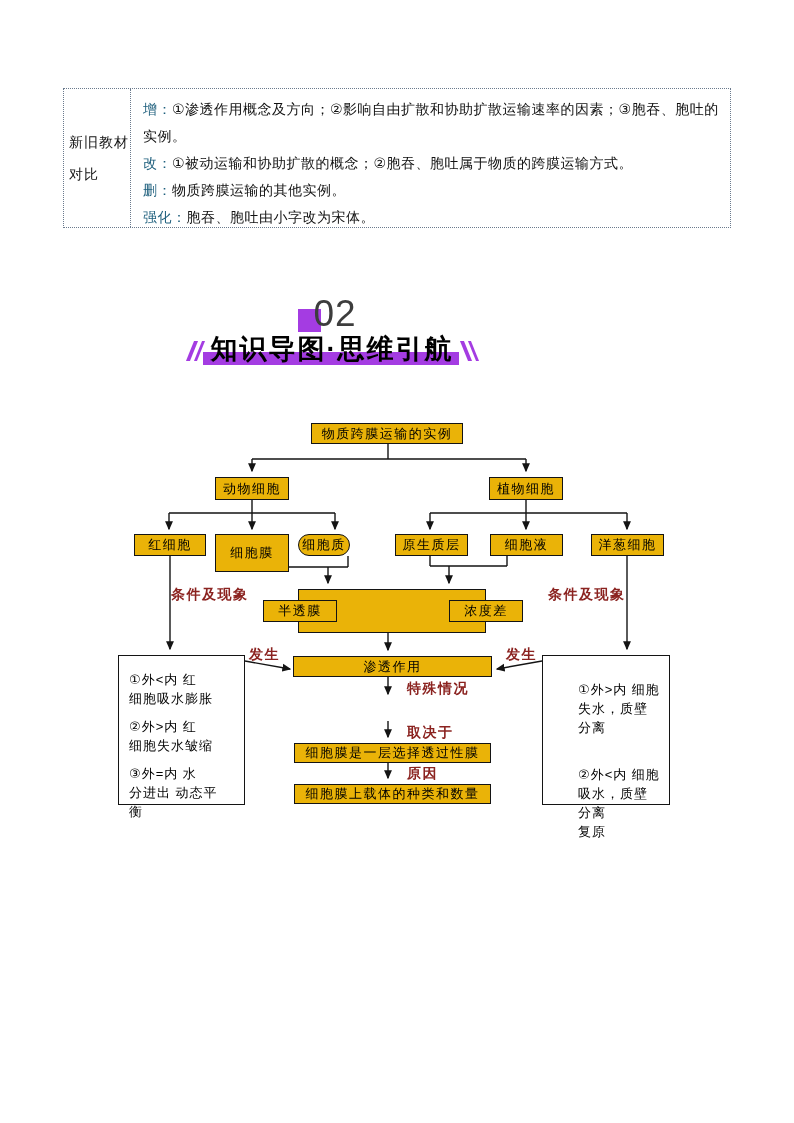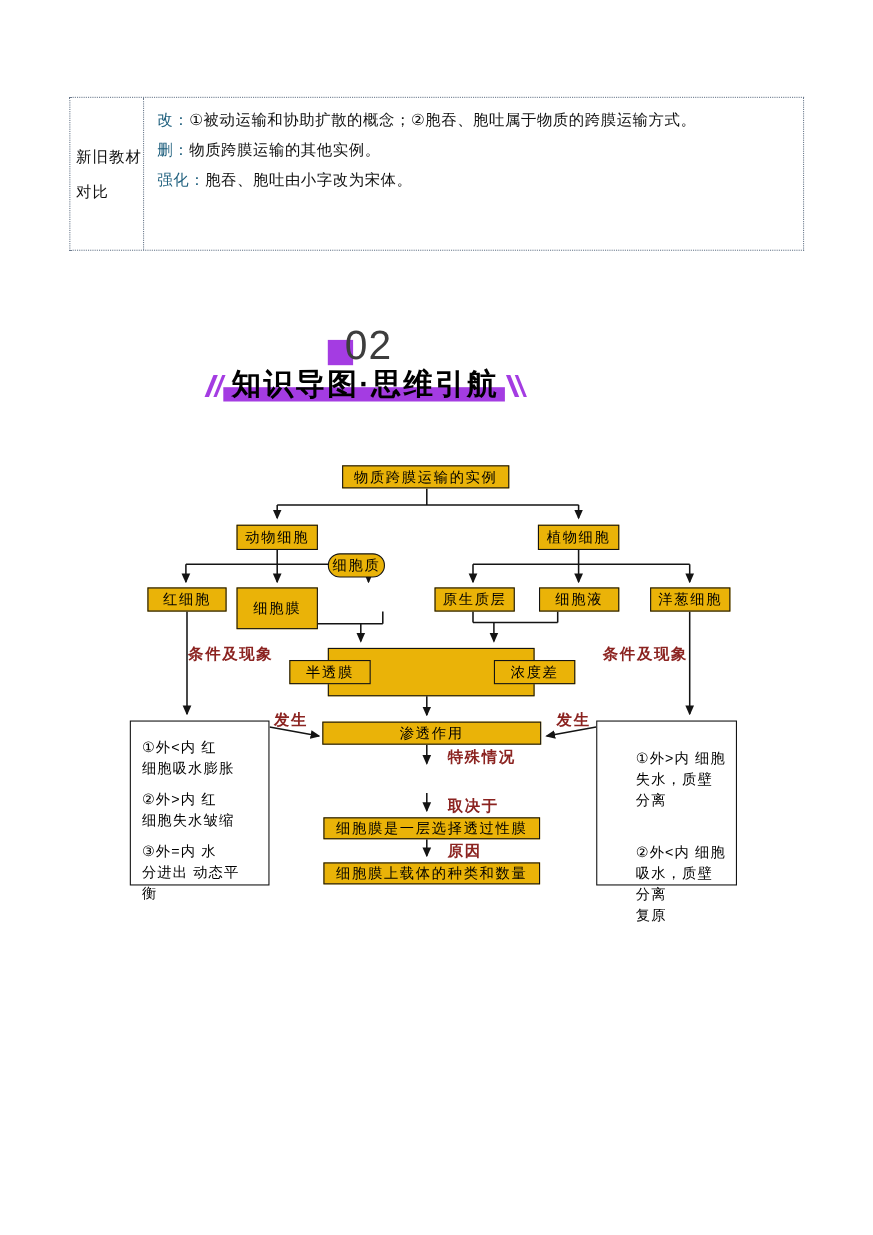--- a/index.html
+++ b/index.html
@@ -92,20 +92,21 @@
 </head>
 <body>
 
 <div class="page">
 
   <div class="cmp-table">
     <div class="cmp-left">
       <div class="hdr">新旧教材对比</div>
     </div>
     <div class="cmp-right">
+      <p><span class="tl">增：</span><span>①渗透作用概念及方向；②影响自由扩散和协助扩散运输速率的因素；③胞吞、胞吐的实例。</span></p>
       <p><span class="tl">改：</span><span>①被动运输和协助扩散的概念；②胞吞、胞吐属于物质的跨膜运输方式。</span></p>
       <p><span class="tl">删：</span><span>物质跨膜运输的其他实例。</span></p>
       <p><span class="tl">强化：</span><span>胞吞、胞吐由小字改为宋体。</span></p>
     </div>
   </div>
 
   <div class="sec">
     <div class="sec-num-wrap">
       <span class="sec-square"></span>
       <span class="sec-num">02</span>
@@ -160,21 +161,21 @@
         <path d="M245,661 L290,669" marker-end="url(#arw)"></path>
         <path d="M542,661 L497,669" marker-end="url(#arw)"></path>
       </g>
     </svg>
 
     <div class="node" style="left:311px;top:423px;width:152px;height:21px;">物质跨膜运输的实例</div>
     <div class="node" style="left:215px;top:477px;width:74px;height:23px;">动物细胞</div>
     <div class="node" style="left:489px;top:477px;width:74px;height:23px;">植物细胞</div>
     <div class="node" style="left:134px;top:534px;width:72px;height:22px;">红细胞</div>
     <div class="node" style="left:215px;top:534px;width:74px;height:38px;">细胞膜</div>
-    <div class="node" style="left:298px;top:503px;width:52px;height:22px;border-radius:11px;">细胞质</div>
+    <div class="node" style="left:298px;top:534px;width:52px;height:22px;border-radius:11px;">细胞质</div>
     <div class="node" style="left:395px;top:534px;width:73px;height:22px;">原生质层</div>
     <div class="node" style="left:490px;top:534px;width:73px;height:22px;">细胞液</div>
     <div class="node" style="left:591px;top:534px;width:73px;height:22px;">洋葱细胞</div>
 
     <div class="node groupbox" style="left:298px;top:589px;width:188px;height:44px;"></div>
     <div class="node" style="left:263px;top:600px;width:74px;height:22px;">半透膜</div>
     <div class="node" style="left:449px;top:600px;width:74px;height:22px;">浓度差</div>
 
     <div class="node" style="left:293px;top:656px;width:199px;height:21px;">渗透作用</div>
     <div class="node" style="left:294px;top:743px;width:197px;height:20px;">细胞膜是一层选择透过性膜</div>

